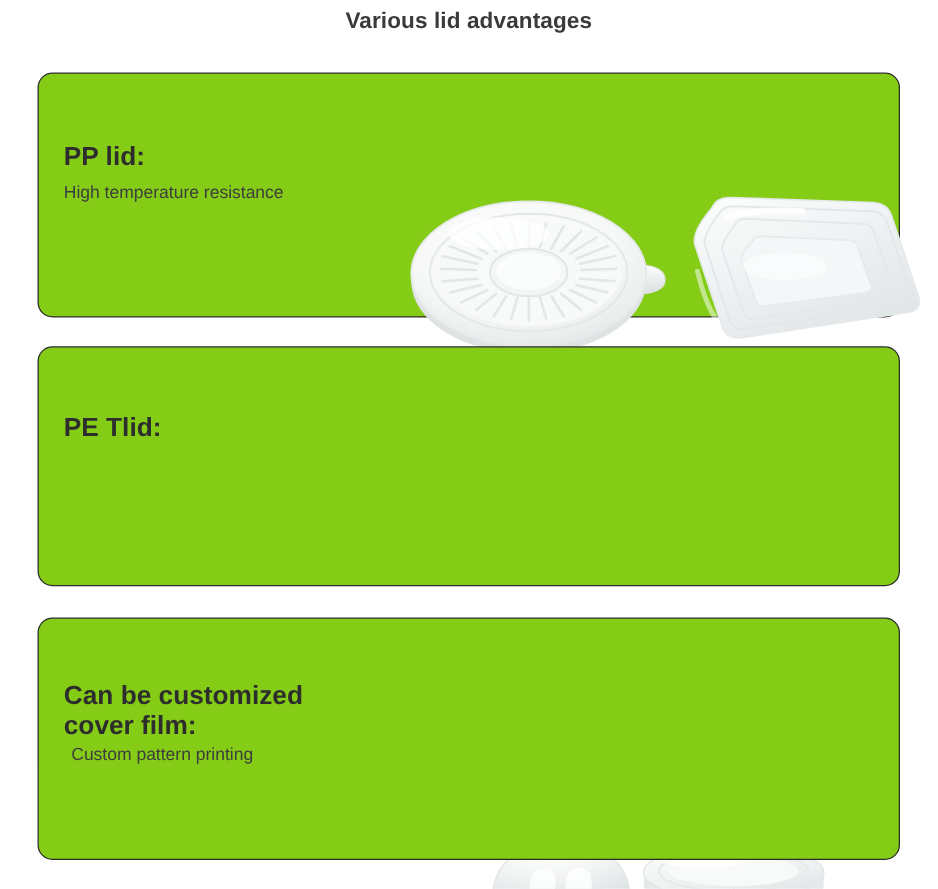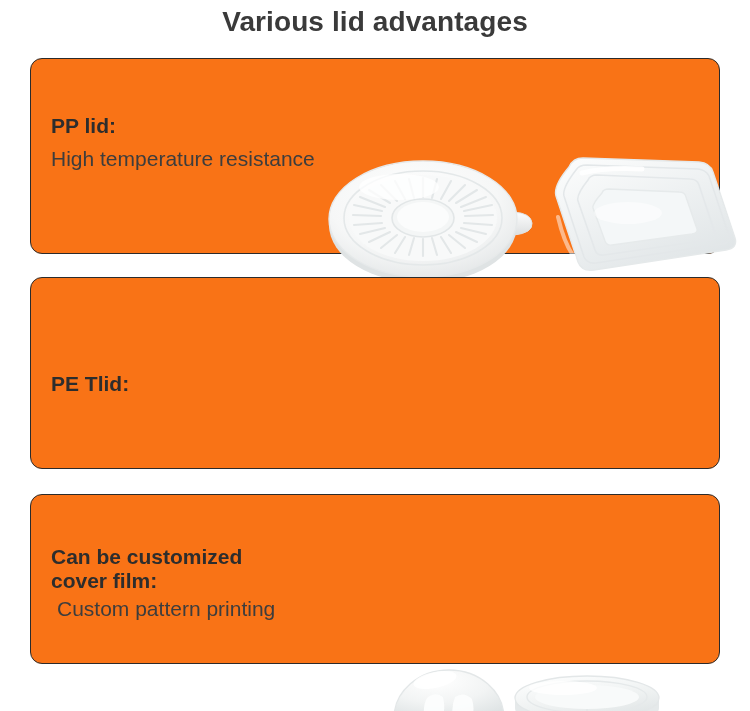--- a/index.html
+++ b/index.html
@@ -15,61 +15,61 @@
     overflow: hidden;
   }
 
   
   #page-title {
     position: absolute;
     left: 0;
     top: 6px;
     width: 750px;
     text-align: center;
-    font-size: 28px;
+    font-size: 18px;
     font-weight: bold;
     color: #3a3a3a;
     letter-spacing: 0.1px;
   }
 
   
   .card {
     position: absolute;
     left: 30px;
     width: 690px;
     box-sizing: border-box;
     border: 1.5px solid #2b2b2b;
     border-radius: 12px;
-    background: #f97316;
+    background: #84cc16;
   }
   #card-pp   { top: 58px;  height: 196px; }
   #card-pe   { top: 277px; height: 192px; }
-  #card-film { top: 494px; height: 170px; }
+  #card-film { top: 494px; height: 194px; }
 
   .card-text {
     position: absolute;
     left: 20px;
     color: #333333;
   }
   .card-heading {
     font-size: 21px;
     font-weight: bold;
     color: #2d2d2d;
     line-height: 1.15;
     white-space: pre-line;
   }
   .card-sub {
-    font-size: 21px;
+    font-size: 14px;
     font-weight: normal;
     color: #3d3d3d;
     line-height: 1.55;
     white-space: pre-line;
   }
   #pp-text   { top: 55px; }
-  #pe-text   { top: 53px; margin-top: 41px; }
+  #pe-text   { top: 53px; }
   #film-text { top: 50px; }
   #pp-text .card-sub   { margin-top: 5px; }
   #pe-text .card-sub   { margin-top: 6px; }
   #film-text .card-sub { padding-left: 6px; }
 
   
   .art {
     position: absolute;
     pointer-events: none;
   }

